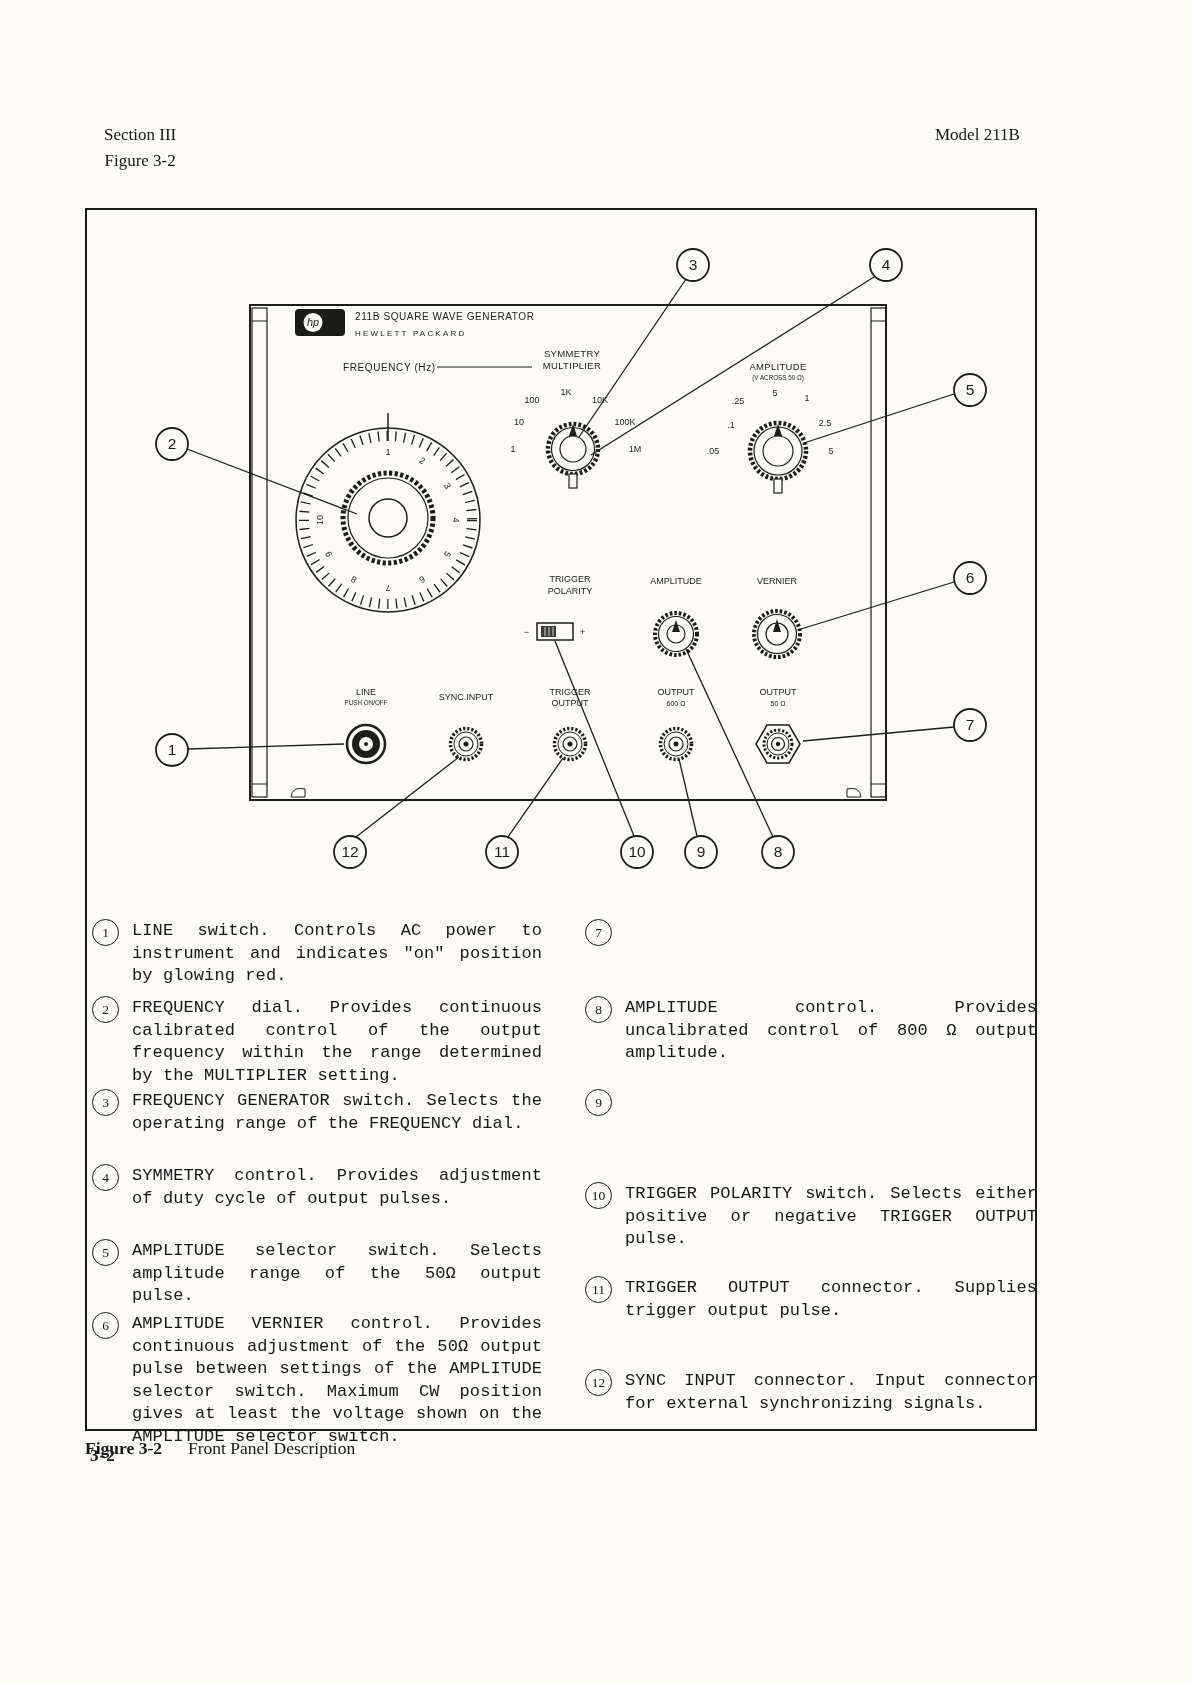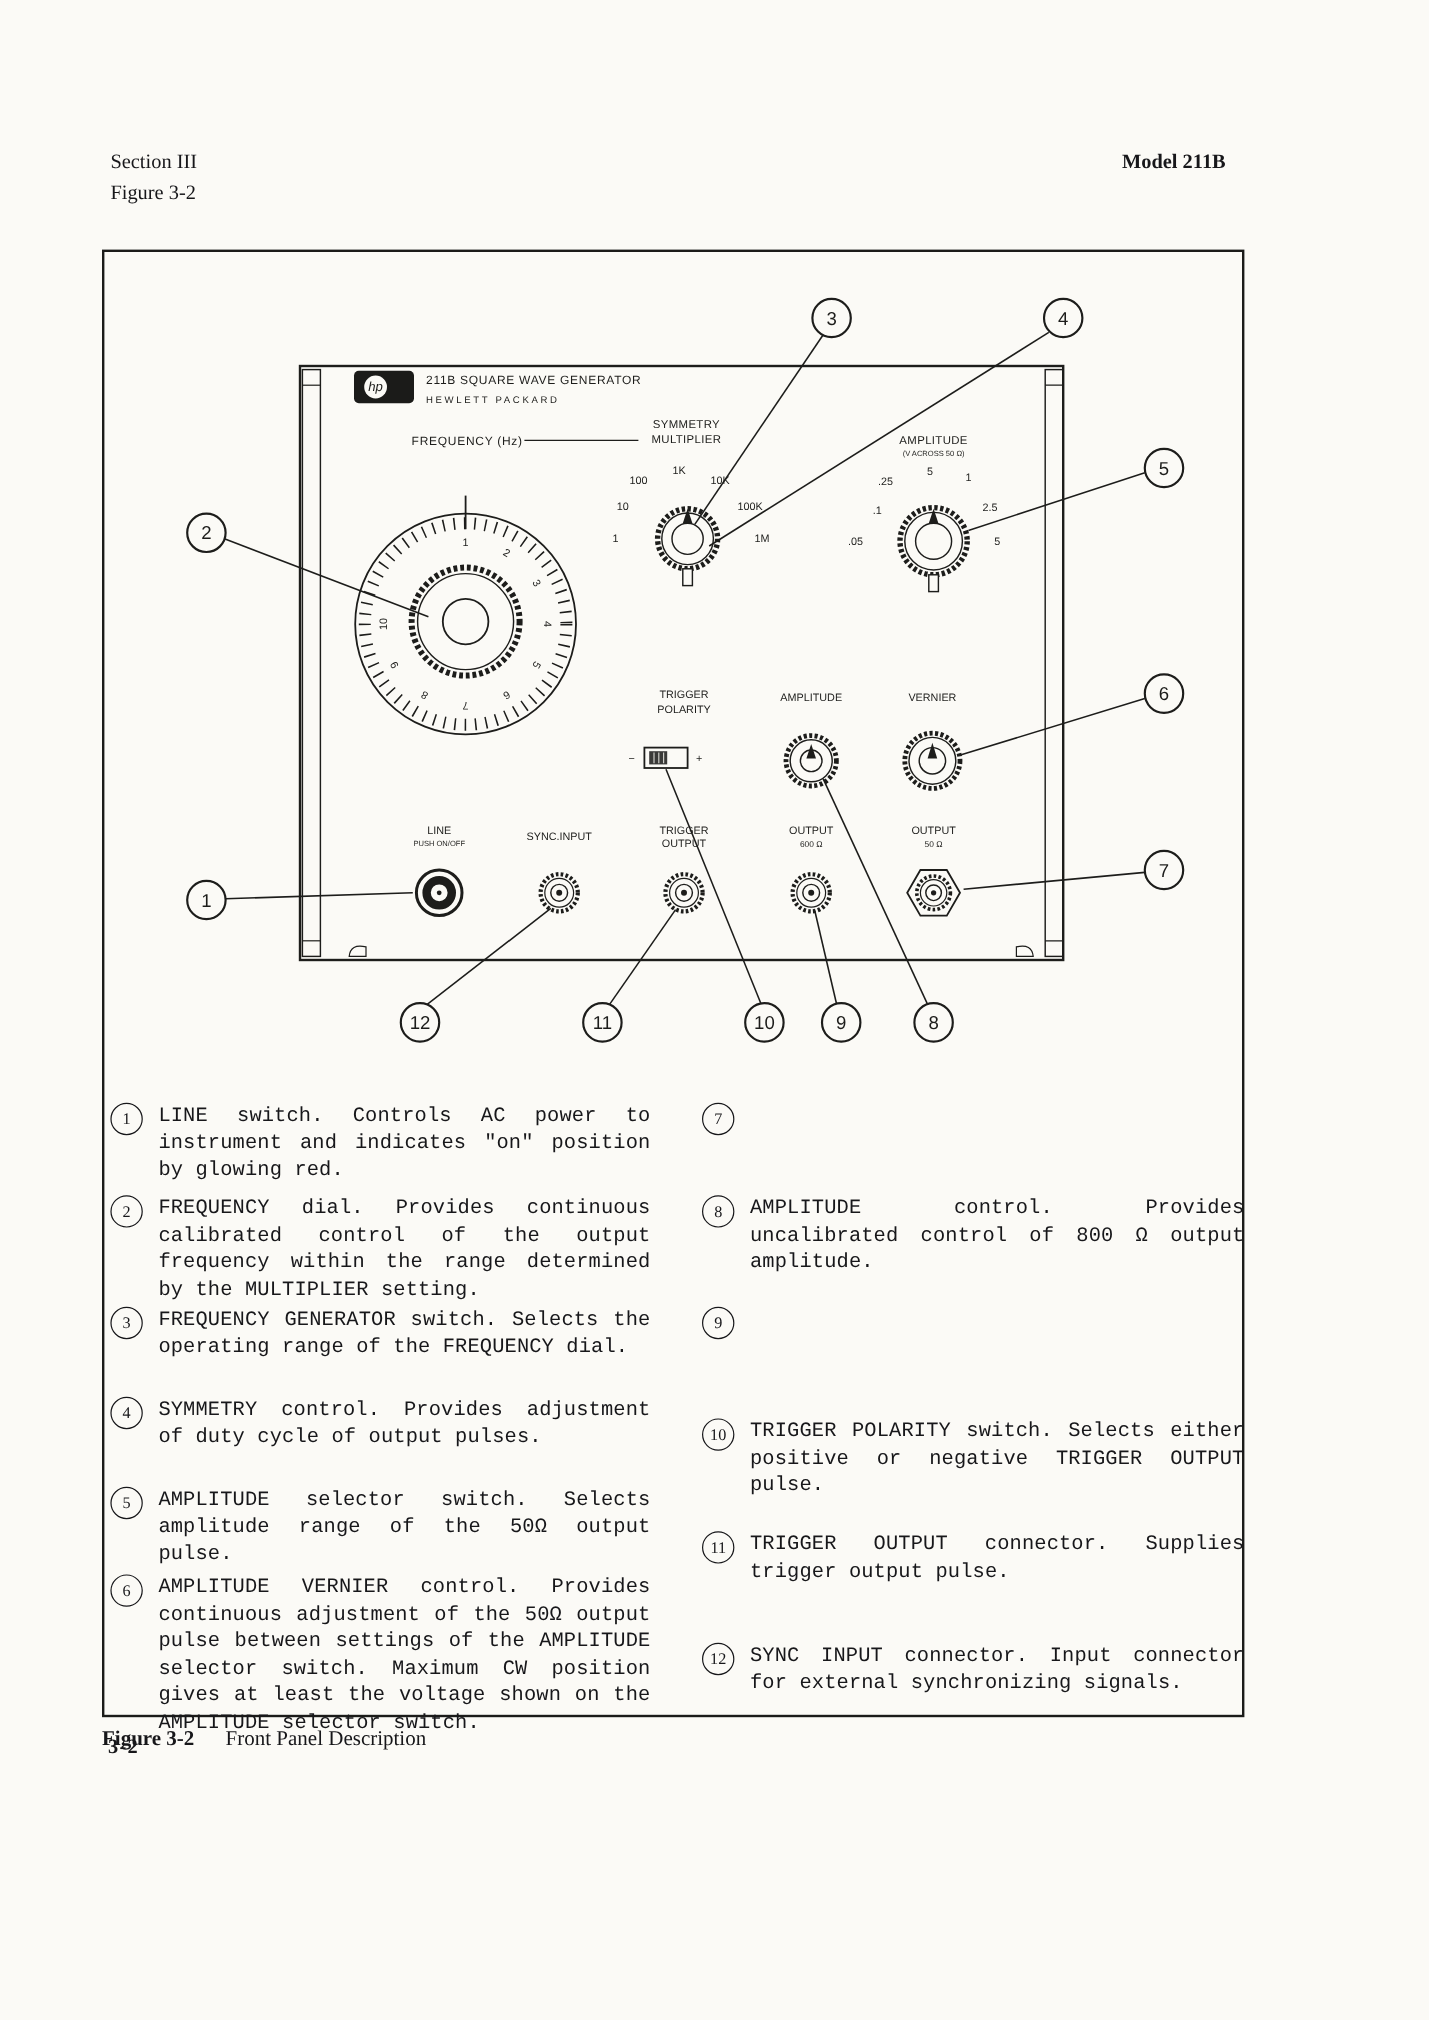--- a/index.html
+++ b/index.html
@@ -7,22 +7,22 @@
   .page{
     position:relative;
     width:1191px;height:1683px;
     margin:0 auto;
     background:#fbfaf6;
     overflow:hidden;
     font-family:"Liberation Serif", serif;
     color:#17171a;
   }
   .hdr{position:absolute;font-size:17px;line-height:1.5;}
-  .hdr-left{left:92px;top:122px;}
-  .hdr-right{left:935px;top:122px;font-weight:bold;}
+  .hdr-left{left:104px;top:122px;text-align:center;}
+  .hdr-right{left:935px;top:122px;}
   .figure-box{
     position:absolute;left:85px;top:208px;width:952px;height:1223px;
     border:2.5px solid #1b1b19;box-sizing:border-box;background:#fbfaf6;
   }
   .diagram{position:absolute;left:85px;top:208px;}
   svg text{font-family:"Liberation Sans", sans-serif;fill:#1d1d1b;}
   .amid{text-anchor:middle;}
   .t6{font-size:6.3px;}
   .t7{font-size:7px;}
   .t8{font-size:8px;letter-spacing:2.2px;}

